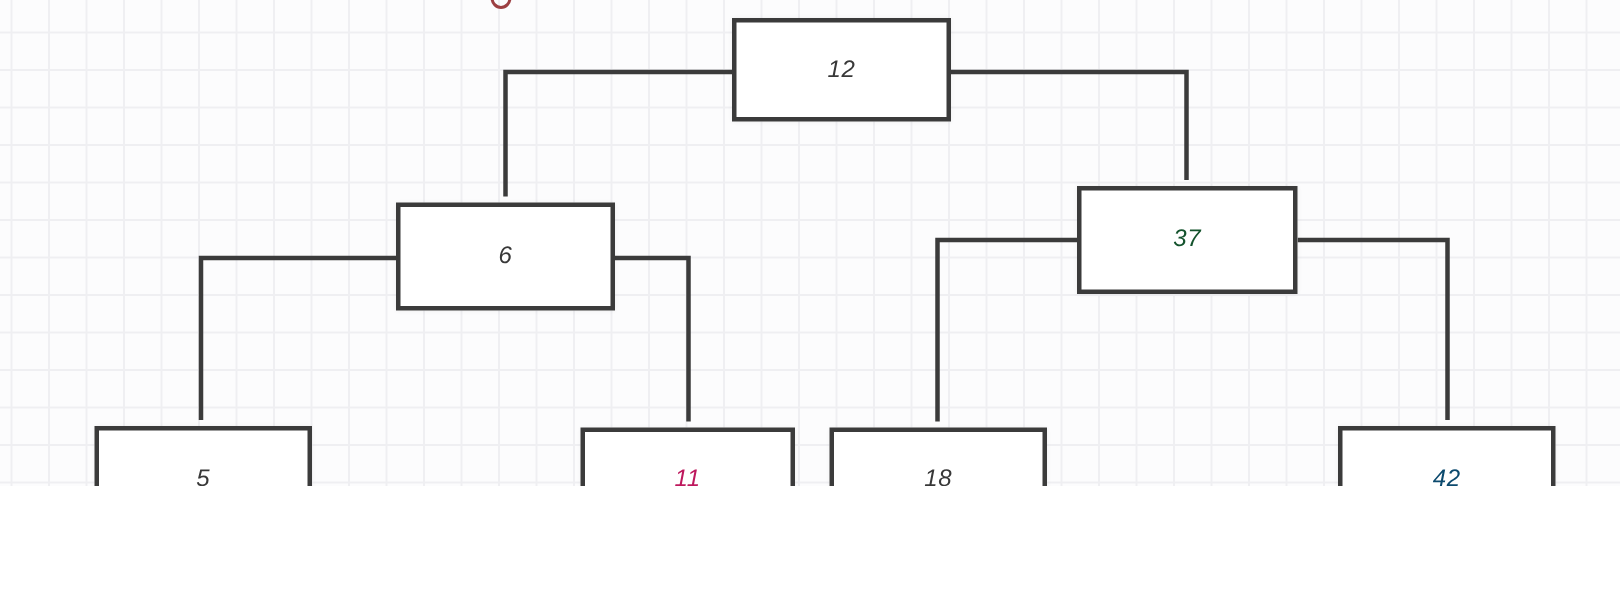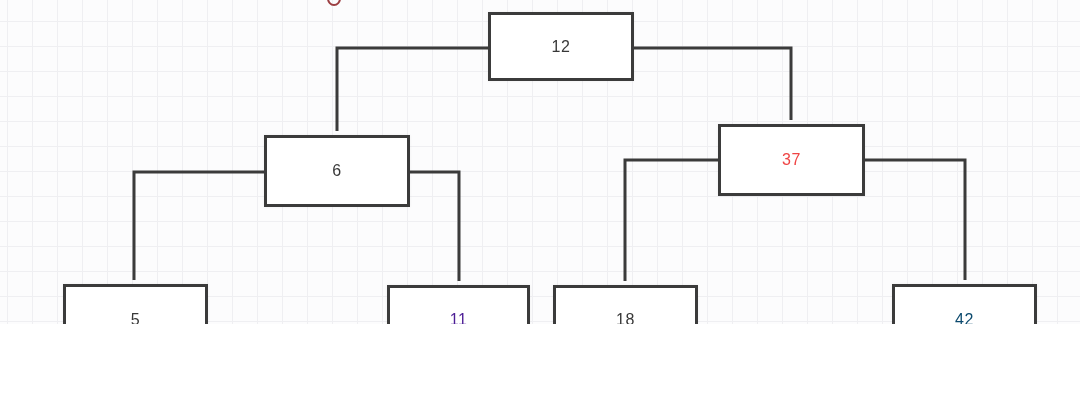--- a/index.html
+++ b/index.html
@@ -9,20 +9,21 @@
     position: relative;
     width: 1080px;
     height: 324px;
     overflow: hidden;
     background-color: #fcfcfd;
     background-image:
       linear-gradient(to right, #efeff2 1px, transparent 1px),
       linear-gradient(to bottom, #efeff2 1px, transparent 1px);
     background-size: 25px 25px;
     background-position: 7px 21px;
+    font-style: italic;
   }
 
   #edges {
     position: absolute;
     left: 0; top: 0;
     width: 1080px; height: 402px;
     pointer-events: none;
   }
   #edges path {
     fill: none;
@@ -108,27 +109,27 @@
   </svg>
 
   <div id="nodes">
       <div class="tree-node" style="left: 488px; top: 12px; width: 146px; height: 69px; border-color: rgb(59, 59, 59); background: rgb(255, 255, 255);">
         <span class="node-label" style="color: rgb(56, 56, 56);">12</span>
       </div>
       <div class="tree-node" style="left: 264px; top: 135px; width: 146px; height: 72px; border-color: rgb(59, 59, 59); background: rgb(255, 255, 255);">
         <span class="node-label" style="color: rgb(56, 56, 56);">6</span>
       </div>
       <div class="tree-node" style="left: 718px; top: 124px; width: 147px; height: 72px; border-color: rgb(59, 59, 59); background: rgb(255, 255, 255);">
-        <span class="node-label" style="color: #ef4444;">37</span>
+        <span class="node-label" style="color: #14532d;">37</span>
       </div>
       <div class="tree-node" style="left: 63px; top: 284px; width: 145px; height: 71px; border-color: rgb(59, 59, 59); background: rgb(255, 255, 255);">
         <span class="node-label" style="color: rgb(56, 56, 56);">5</span>
       </div>
       <div class="tree-node" style="left: 387px; top: 285px; width: 143px; height: 70px; border-color: rgb(59, 59, 59); background: rgb(255, 255, 255);">
-        <span class="node-label" style="color: #4c1d95;">11</span>
+        <span class="node-label" style="color: #be185d;">11</span>
       </div>
       <div class="tree-node" style="left: 553px; top: 285px; width: 145px; height: 70px; border-color: rgb(59, 59, 59); background: rgb(255, 255, 255); align-items: center;">
         <span class="node-label" style="color: rgb(56, 56, 56);">18</span>
       </div>
       <div class="tree-node" style="left: 892px; top: 284px; width: 145px; height: 71px; border-color: rgb(59, 59, 59); background: rgb(255, 255, 255);">
         <span class="node-label" style="color: #0c4a6e;">42</span>
       </div>
     </div>
 
   <div class="red-mark" style="border-color: rgb(156, 63, 66);"></div>

